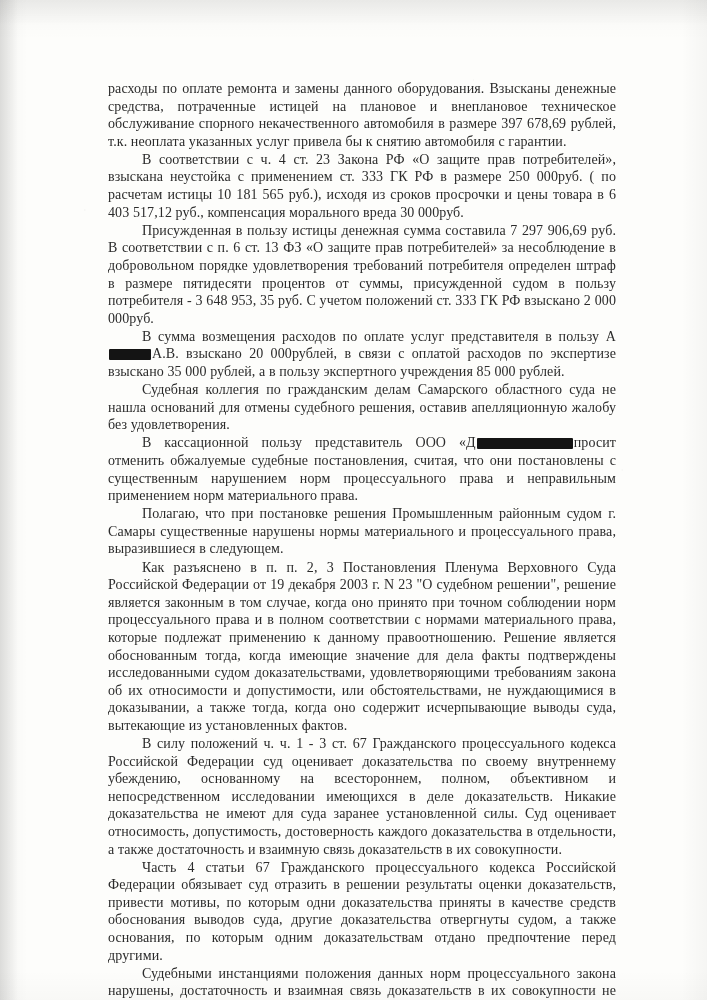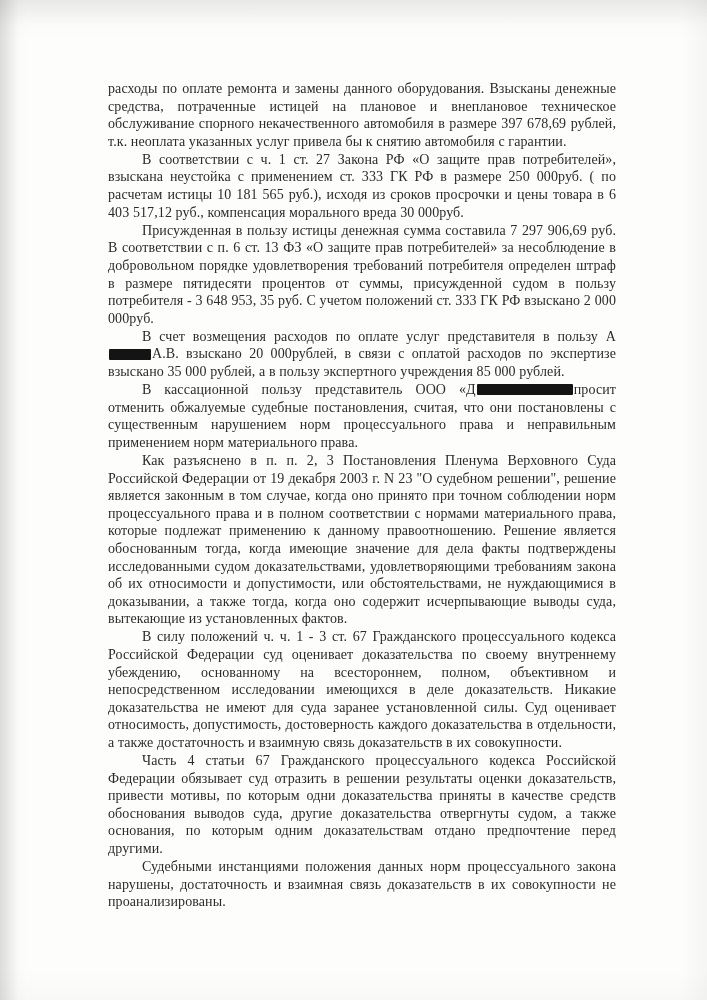--- a/index.html
+++ b/index.html
@@ -91,29 +91,31 @@
 <body>
 
 <div class="page">
   <div class="edge-shadow-left"></div>
   <div class="edge-shadow-top"></div>
 
   <div class="doc-body">
 
     <p class="para no-indent">расходы по оплате ремонта и замены данного оборудования. Взысканы денежные средства, потраченные истицей на плановое и внеплановое техническое обслуживание спорного некачественного автомобиля в размере 397 678,69 рублей, т.к. неоплата указанных услуг привела бы к снятию автомобиля с гарантии.</p>
 
-    <p class="para">В соответствии с ч. 1 ст. 27 Закона РФ «О защите прав потребителей», взыскана неустойка с применением ст. 333 ГК РФ в размере 250 000руб. ( по расчетам истицы 10 181 565 руб.), исходя из сроков просрочки и цены товара в 6 403 517,12 руб., компенсация морального вреда 30 000руб.</p>
+    <p class="para">В соответствии с ч. 4 ст. 23 Закона РФ «О защите прав потребителей», взыскана неустойка с применением ст. 333 ГК РФ в размере 250 000руб. ( по расчетам истицы 10 181 565 руб.), исходя из сроков просрочки и цены товара в 6 403 517,12 руб., компенсация морального вреда 30 000руб.</p>
 
     <p class="para">Присужденная в пользу истицы денежная сумма составила 7 297 906,69 руб. В соответствии с п. 6 ст. 13 ФЗ «О защите прав потребителей» за несоблюдение в добровольном порядке удовлетворения требований потребителя определен штраф в размере пятидесяти процентов от суммы, присужденной судом в пользу потребителя - 3 648 953, 35 руб. С учетом положений ст. 333 ГК РФ взыскано 2 000 000руб.</p>
 
-    <p class="para"><span>В счет возмещения расходов по оплате услуг представителя в пользу А</span><span class="redact w-short"></span><span>А.В. взыскано 20 000рублей, в связи с оплатой расходов по экспертизе взыскано 35 000 рублей, а в пользу экспертного учреждения 85 000 рублей.</span></p>
+    <p class="para"><span>В сумма возмещения расходов по оплате услуг представителя в пользу А</span><span class="redact w-short"></span><span>А.В. взыскано 20 000рублей, в связи с оплатой расходов по экспертизе взыскано 35 000 рублей, а в пользу экспертного учреждения 85 000 рублей.</span></p>
 
+    <p class="para">Судебная коллегия по гражданским делам Самарского областного суда не нашла оснований для отмены судебного решения, оставив апелляционную жалобу без удовлетворения.</p>
 
     <p class="para"><span>В кассационной пользу представитель ООО «Д</span><span class="redact w-long"></span><span>просит отменить обжалуемые судебные постановления, считая, что они постановлены с существенным нарушением норм процессуального права и неправильным применением норм материального права.</span></p>
 
+    <p class="para">Полагаю, что при постановке решения Промышленным районным судом г. Самары существенные нарушены нормы материального и процессуального права, выразившиеся в следующем.</p>
 
 
     <p class="para">Как разъяснено в п. п. 2, 3 Постановления Пленума Верховного Суда Российской Федерации от 19 декабря 2003 г. N 23 "О судебном решении", решение является законным в том случае, когда оно принято при точном соблюдении норм процессуального права и в полном соответствии с нормами материального права, которые подлежат применению к данному правоотношению. Решение является обоснованным тогда, когда имеющие значение для дела факты подтверждены исследованными судом доказательствами, удовлетворяющими требованиям закона об их относимости и допустимости, или обстоятельствами, не нуждающимися в доказывании, а также тогда, когда оно содержит исчерпывающие выводы суда, вытекающие из установленных фактов.</p>
 
     <p class="para">В силу положений ч. ч. 1 - 3 ст. 67 Гражданского процессуального кодекса Российской Федерации суд оценивает доказательства по своему внутреннему убеждению, основанному на всестороннем, полном, объективном и непосредственном исследовании имеющихся в деле доказательств. Никакие доказательства не имеют для суда заранее установленной силы. Суд оценивает относимость, допустимость, достоверность каждого доказательства в отдельности, а также достаточность и взаимную связь доказательств в их совокупности.</p>
 
     <p class="para">Часть 4 статьи 67 Гражданского процессуального кодекса Российской Федерации обязывает суд отразить в решении результаты оценки доказательств, привести мотивы, по которым одни доказательства приняты в качестве средств обоснования выводов суда, другие доказательства отвергнуты судом, а также основания, по которым одним доказательствам отдано предпочтение перед другими.</p>
 
     <p class="para">Судебными инстанциями положения данных норм процессуального закона нарушены, достаточность и взаимная связь доказательств в их совокупности не проанализированы.</p>
 

